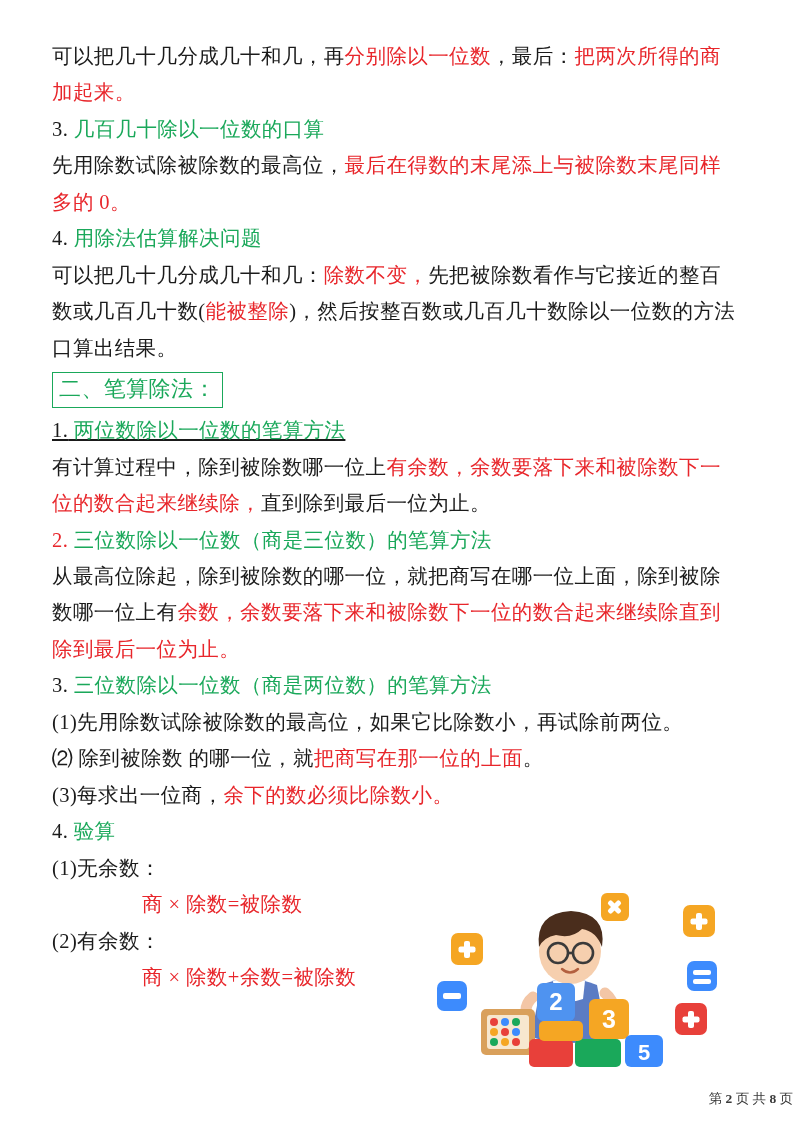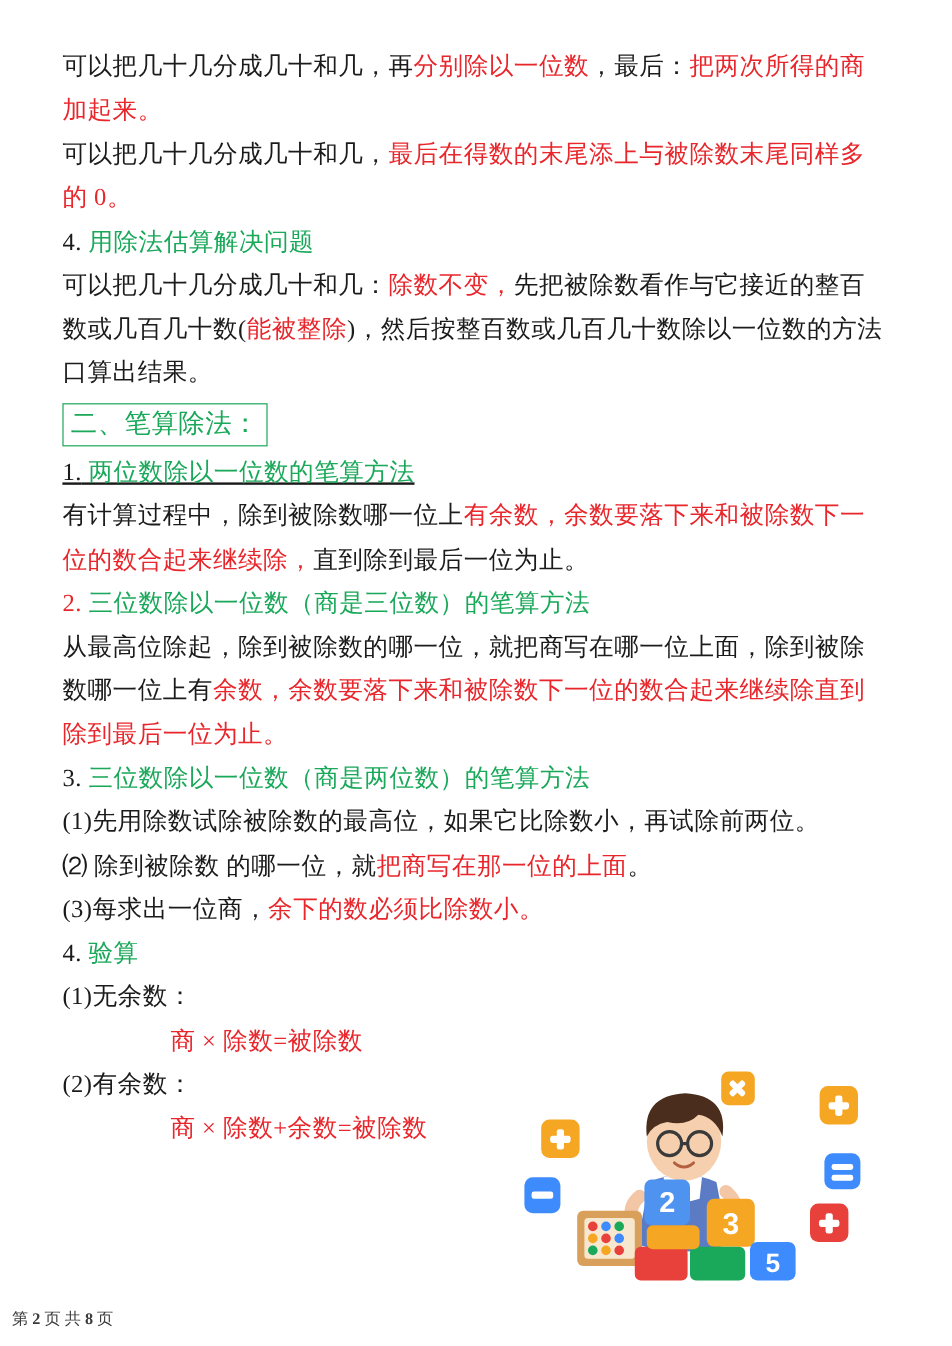--- a/index.html
+++ b/index.html
@@ -53,41 +53,44 @@
     right: 54px;
     bottom: 48px;
     width: 310px;
     height: 185px;
   }
   .footer {
     position: absolute;
     left: 10px;
     right: 0;
     bottom: 14px;
-    text-align: left;
+    text-align: right;
     font-size: 13.5px;
     color: #3a3a3a;
     font-family: "Liberation Serif", serif;
   }
   .footer b { font-weight: bold; }
   .tight { margin-top: 2px; text-decoration: underline; }
 </style>
 </head>
 <body>
 
 <div class="page">
   <div class="content">
 
     <p class="para line">
       <span class="black">可以把几十几分成几十和几，再</span><span class="red">分别除以一位数</span><span class="black">，最后：</span><span class="red">把两次所得的商加起来。</span>
     </p>
 
-
-    <p class="para line">
-      <span class="black">可以把几十几分成几十和几，</span><span class="red">最后在得数的末尾添上与被除数末尾同样多的 0。</span>
+    <p class="para line">
+      <span class="black">3.</span><span class="green"> 几百几十除以一位数的口算</span>
+    </p>
+
+    <p class="para line">
+      <span class="black">先用除数试除被除数的最高位，</span><span class="red">最后在得数的末尾添上与被除数末尾同样多的 0。</span>
     </p>
 
     <p class="para line">
       <span class="black">4.</span><span class="green"> 用除法估算解决问题</span>
     </p>
 
     <p class="para line">
       <span class="black">可以把几十几分成几十和几：</span><span class="red">除数不变，</span><span class="black">先把被除数看作与它接近的整百数或几百几十数(</span><span class="red">能被整除</span><span class="black">)，然后按整百数或几百几十数除以一位数的方法口算出结果。</span>
     </p>
 

